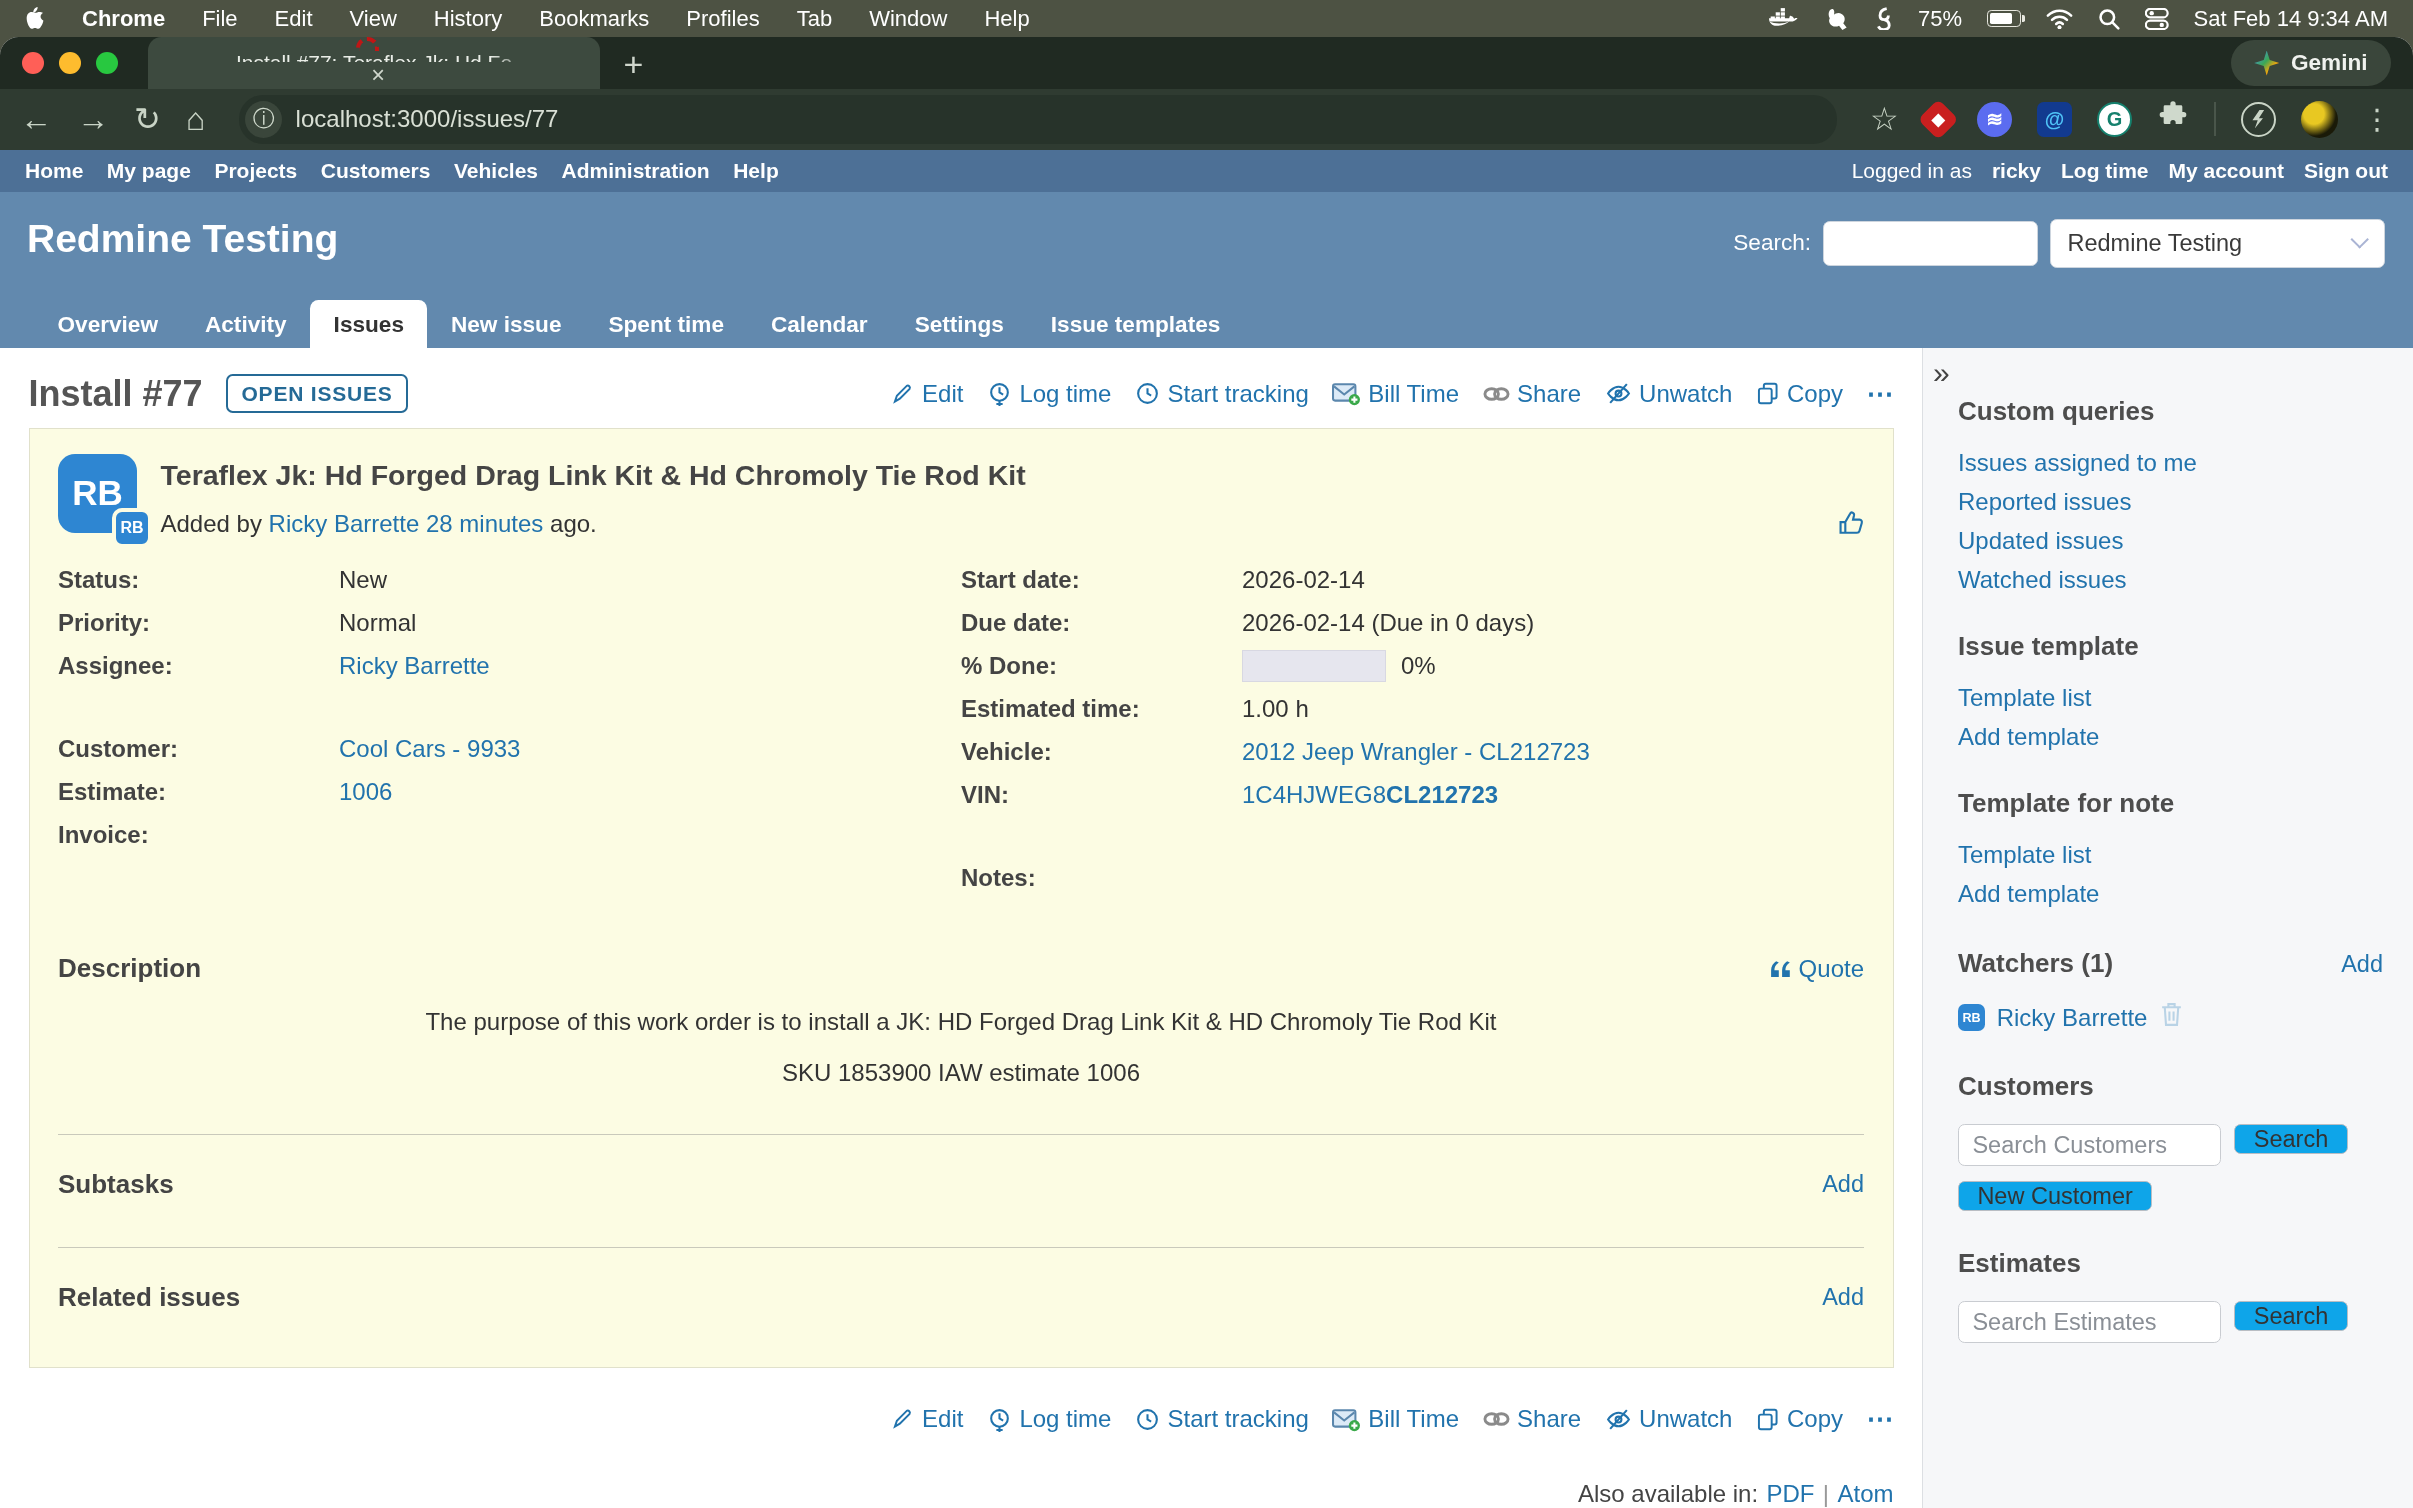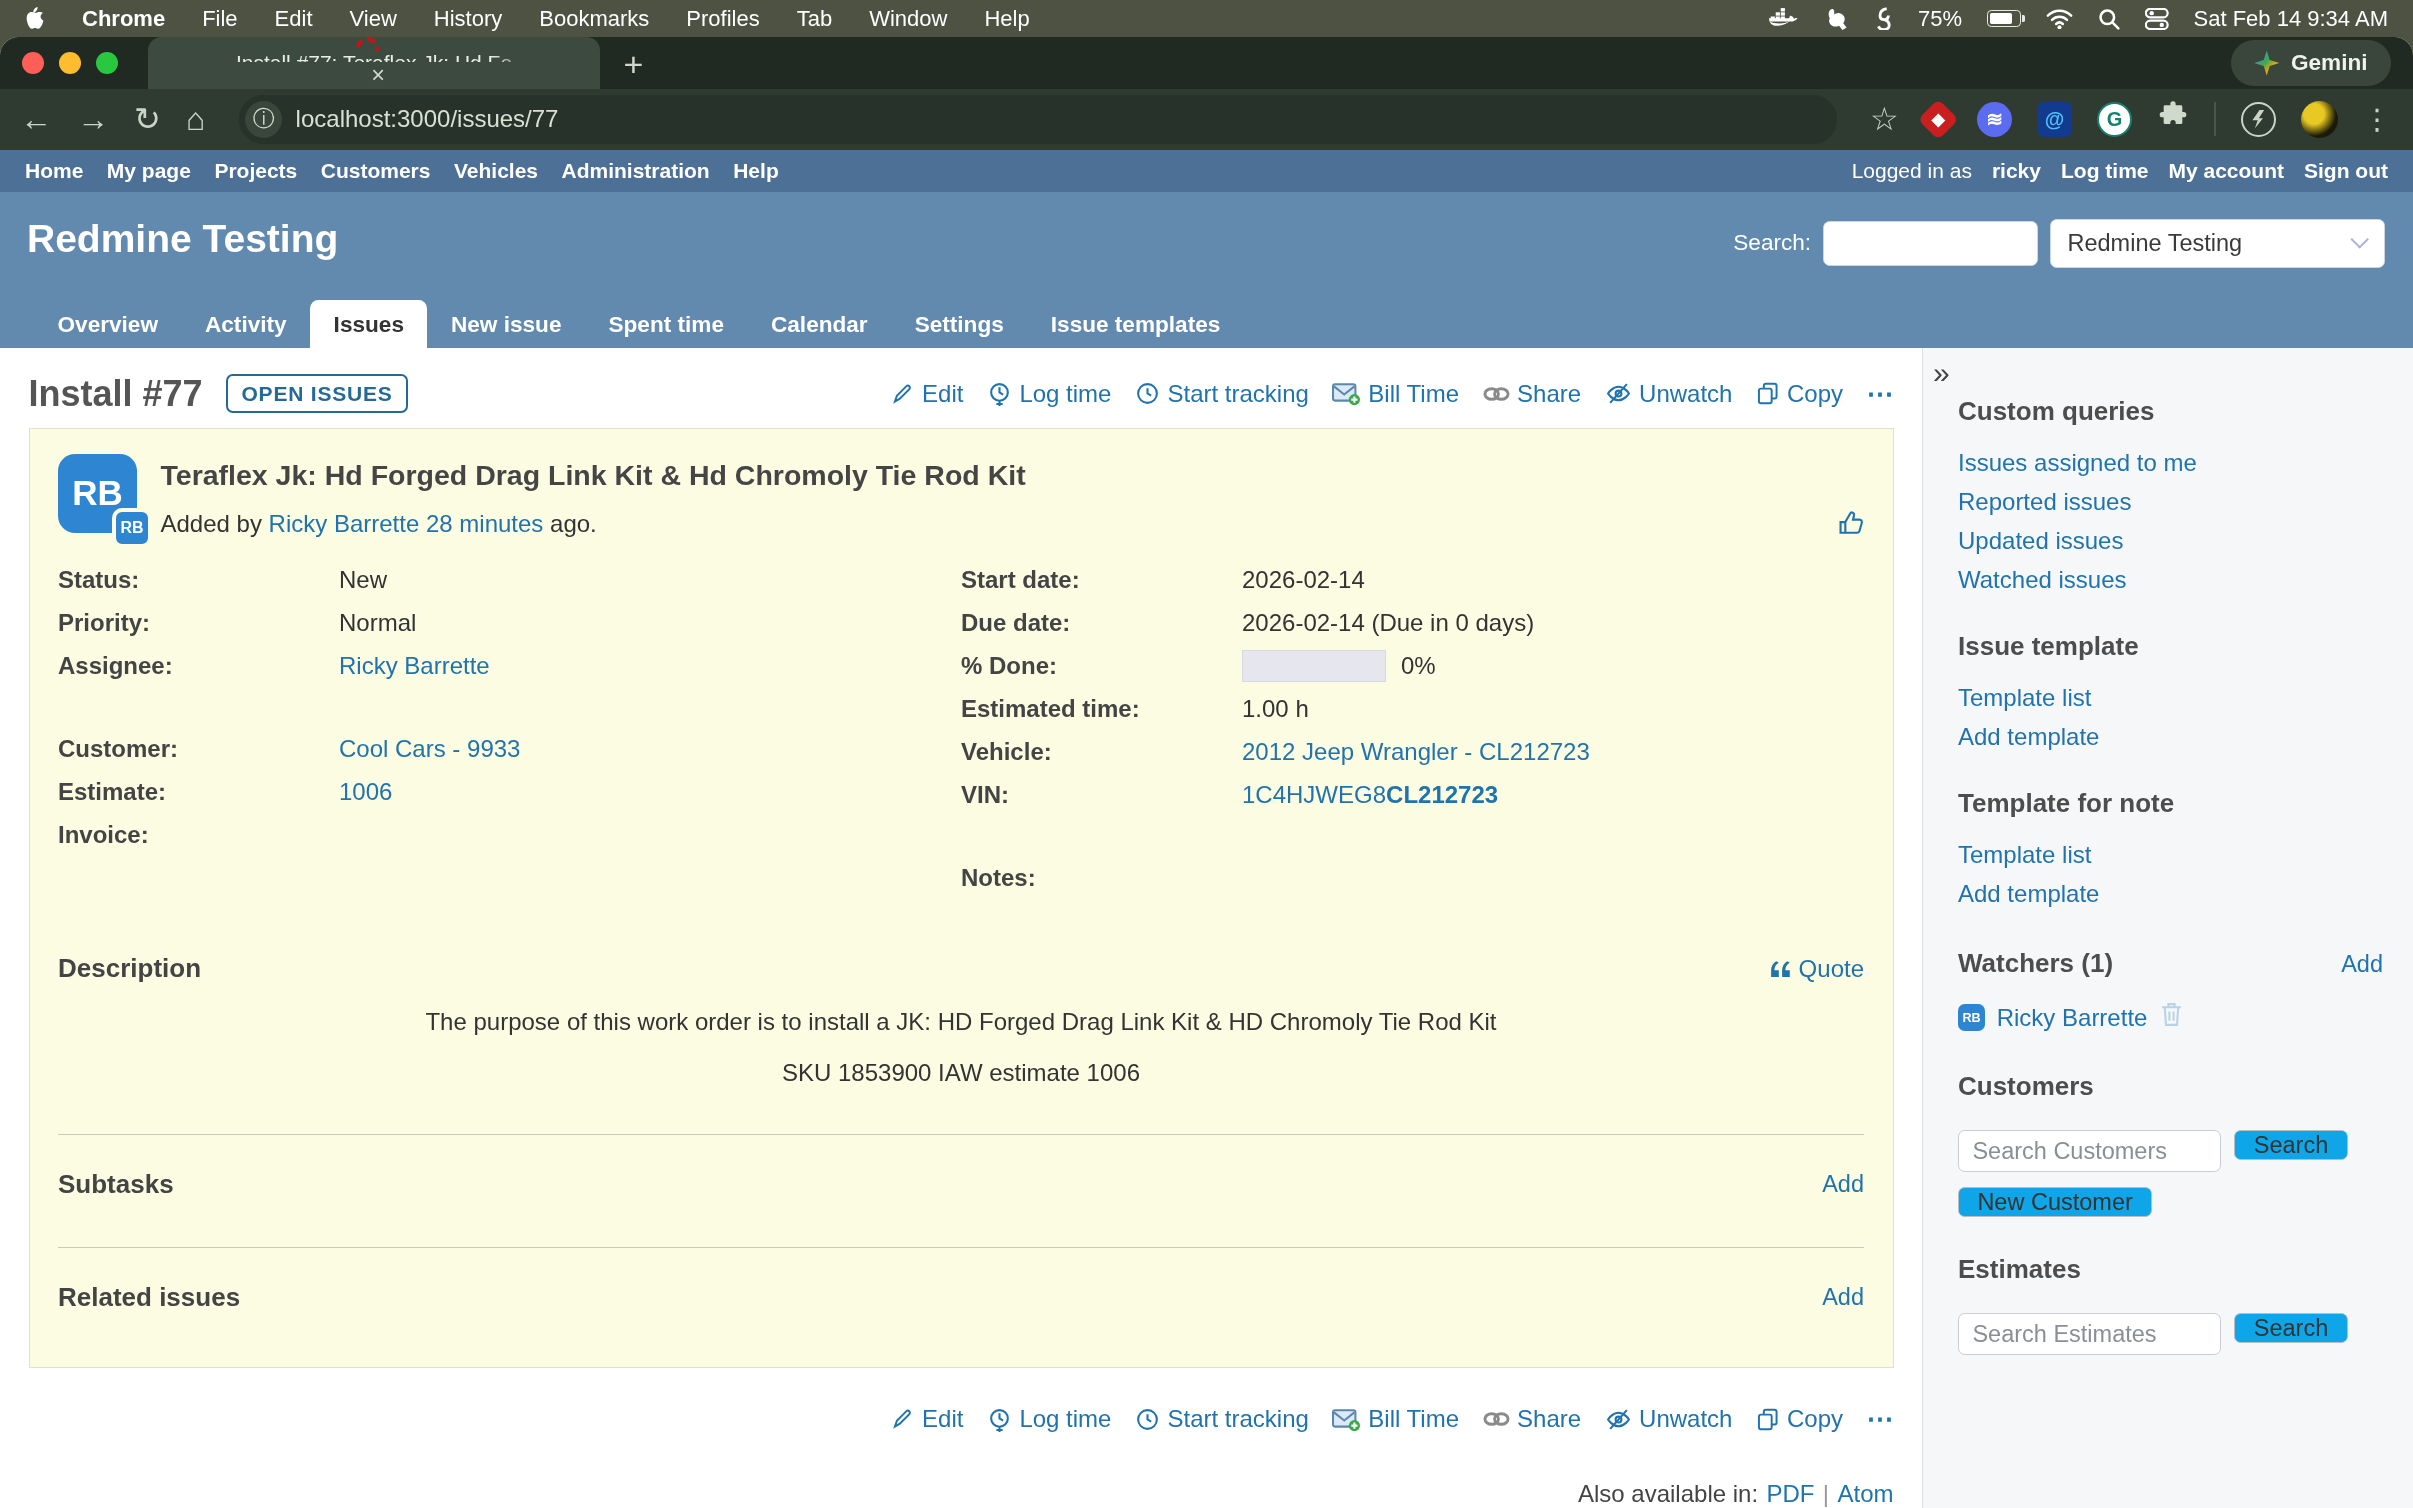--- a/index.html
+++ b/index.html
@@ -149,21 +149,21 @@
   .sidebar h3 { font-size:26px; color:#4d4d4d; font-weight:bold; margin-top:37px; }
   .sb-links { margin-top:22px; display:flex; flex-direction:column; gap:11px; }
   .sb-links a { color:#2173ad; text-decoration:none; }
   .watchhead { display:flex; align-items:baseline; margin-top:40px; }
   .watchhead h3 { margin-top:0; }
   .watchhead .add { margin-left:auto; color:#2173ad; font-size:23.5px; text-decoration:none; }
   .watcher { display:flex; align-items:center; gap:11.7px; margin-top:22px; }
   .miniav { width:27px; height:27px; border-radius:6.7px; background:#2e86d2; color:#fff; font-size:12.6px;
             font-weight:bold; display:flex; align-items:center; justify-content:center; }
   .watcher a { color:#2173ad; text-decoration:none; }
-  .sbform { display:flex; gap:13.4px; margin-top:28px; }
+  .sbform { display:flex; gap:13.4px; margin-top:22px; }
   .sbinput { width:263px; height:42px; border:0.8px solid #c9ccd1; border-radius:6.7px; background:#fff;
              font-size:23.5px; color:#333; padding:0 13.4px; font-family:"Liberation Sans",sans-serif; }
   .sbinput::placeholder { color:#8a8f96; }
   .sbbtn { height:30px; padding:0 18.4px; border:0.8px solid #b9bdc3; border-radius:6.7px; background:#0ea5e9;
            font-size:23.5px; color:#333; font-family:"Liberation Sans",sans-serif; }
   .newcust { margin-top:15px; }
 </style>
 </head>
 <body>
 

